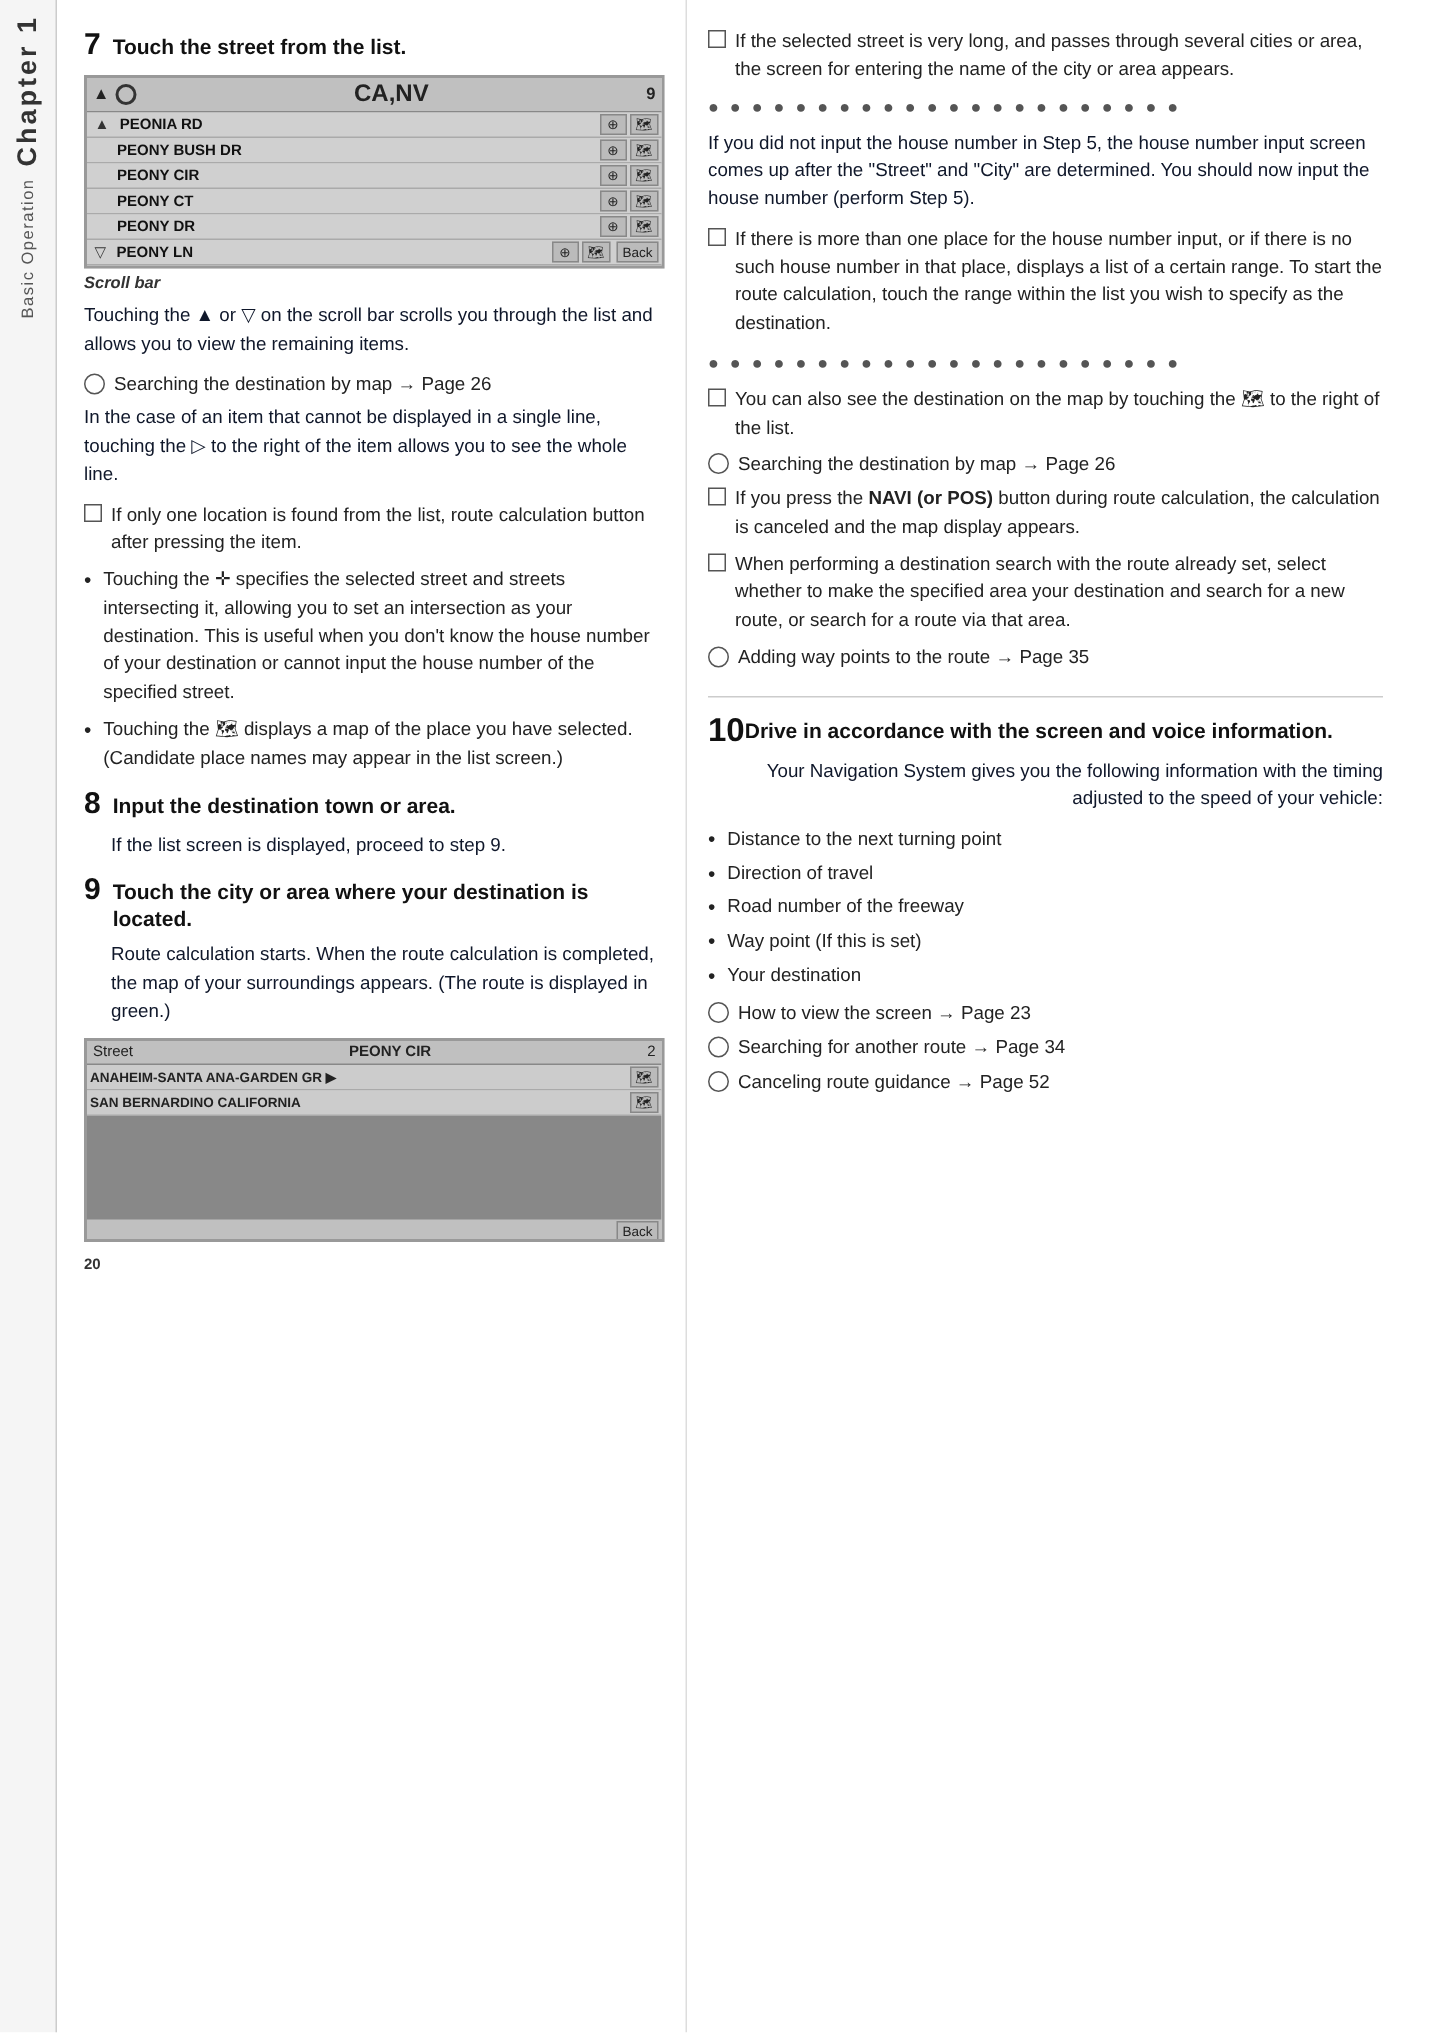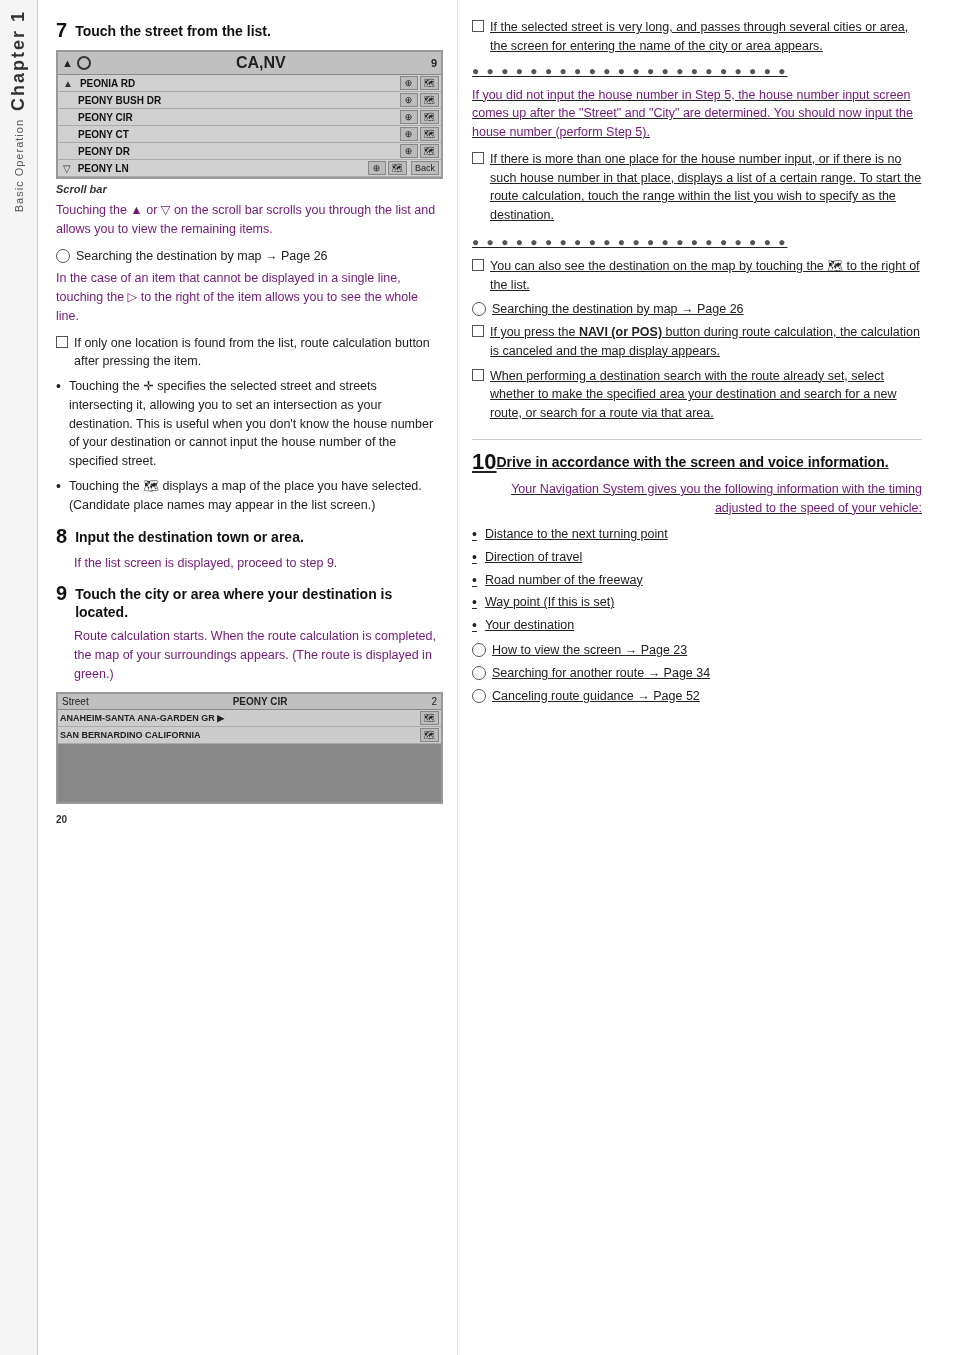--- a/index.html
+++ b/index.html
@@ -55,21 +55,20 @@
       width: 420px;
       padding: 18px 14px 18px 18px;
       border-right: 1px solid #ddd;
       flex-shrink: 0;
     }
 
     
     .right-col {
       flex: 1;
       padding: 18px 32px 18px 14px;
-      text-decoration: underline;
     }
 
     
     .step-header {
       display: flex;
       align-items: flex-start;
       margin-bottom: 6px;
     }
     .step-number {
       font-size: 20px;
@@ -79,21 +78,21 @@
       line-height: 1.2;
     }
     .step-title {
       font-size: 14px;
       font-weight: bold;
       color: #111;
       line-height: 1.3;
     }
     .step-body {
       font-size: 12.5px;
-      color: #701a75;
+      color: #0f172a;
       line-height: 1.5;
       margin-bottom: 8px;
     }
     .step-indent {
       padding-left: 18px;
     }
 
     
     .screen-mock {
       border: 2px solid #999;
@@ -377,21 +376,21 @@
       <span style="padding-top:4px; padding-left:4px;" class="step-title">Input the destination town or area.</span>
     </div>
     <div class="step-body step-indent">If the list screen is displayed, proceed to step 9.</div>
 
     <div class="step-header" style="margin-top:8px;">
       <span class="step-number">9</span>
       <span style="padding-top:4px; padding-left:4px;" class="step-title">Touch the city or area where your destination is located.</span>
     </div>
     <div class="step-body step-indent">Route calculation starts. When the route calculation is completed, the map of your surroundings appears. (The route is displayed in green.)</div>
 
-    <div class="screen-mock" style="height:112px; overflow:hidden;">
+    <div class="screen-mock" style="height:136px; overflow:hidden;">
       <div class="map-screen-header">
         <span style="font-size:10px;">Street</span>
         <span style="font-size:10px;font-weight:bold;flex:1;text-align:center;">PEONY CIR</span>
         <span style="font-size:10px;">2</span>
       </div>
       <div style="border-bottom:1px solid #aaa;display:flex;align-items:center;background:#ccc;padding:1px 2px;">
         <span style="font-size:9px;flex:1;font-weight:bold;">ANAHEIM-SANTA ANA-GARDEN GR ▶</span>
         <span class="screen-btn">🗺</span>
       </div>
       <div style="border-bottom:1px solid #aaa;display:flex;align-items:center;background:#ccc;padding:1px 2px;">
@@ -444,20 +443,24 @@
     <div class="note-item" style="margin-top:4px;">
       <span class="note-checkbox"></span>
       <span class="note-text">If you press the <strong>NAVI (or POS)</strong> button during route calculation, the calculation is canceled and the map display appears.</span>
     </div>
 
     <div class="note-item" style="margin-top:4px;">
       <span class="note-checkbox"></span>
       <span class="note-text">When performing a destination search with the route already set, select whether to make the specified area your destination and search for a new route, or search for a route via that area.</span>
     </div>
 
+    <div class="ref-item" style="margin-top:4px;">
+      <span style="display:inline-block;width:14px;height:14px;border:1.5px solid #555;border-radius:50%;margin-right:6px;margin-top:2px;flex-shrink:0;"></span>
+      <span class="ref-link">Adding way points to the route → Page 35</span>
+    </div>
 
 
     <div style="margin-top:16px; border-top:1px solid #ccc; padding-top:10px;text-align:right;">
       <div class="step10-header">
         <span class="step10-num">10</span>
         <span style="padding-top:4px;" class="step10-title-word">Drive in accordance with the screen and voice information.</span>
       </div>
 
       <div class="step-body">Your Navigation System gives you the following information with the timing adjusted to the speed of your vehicle:</div>
 

